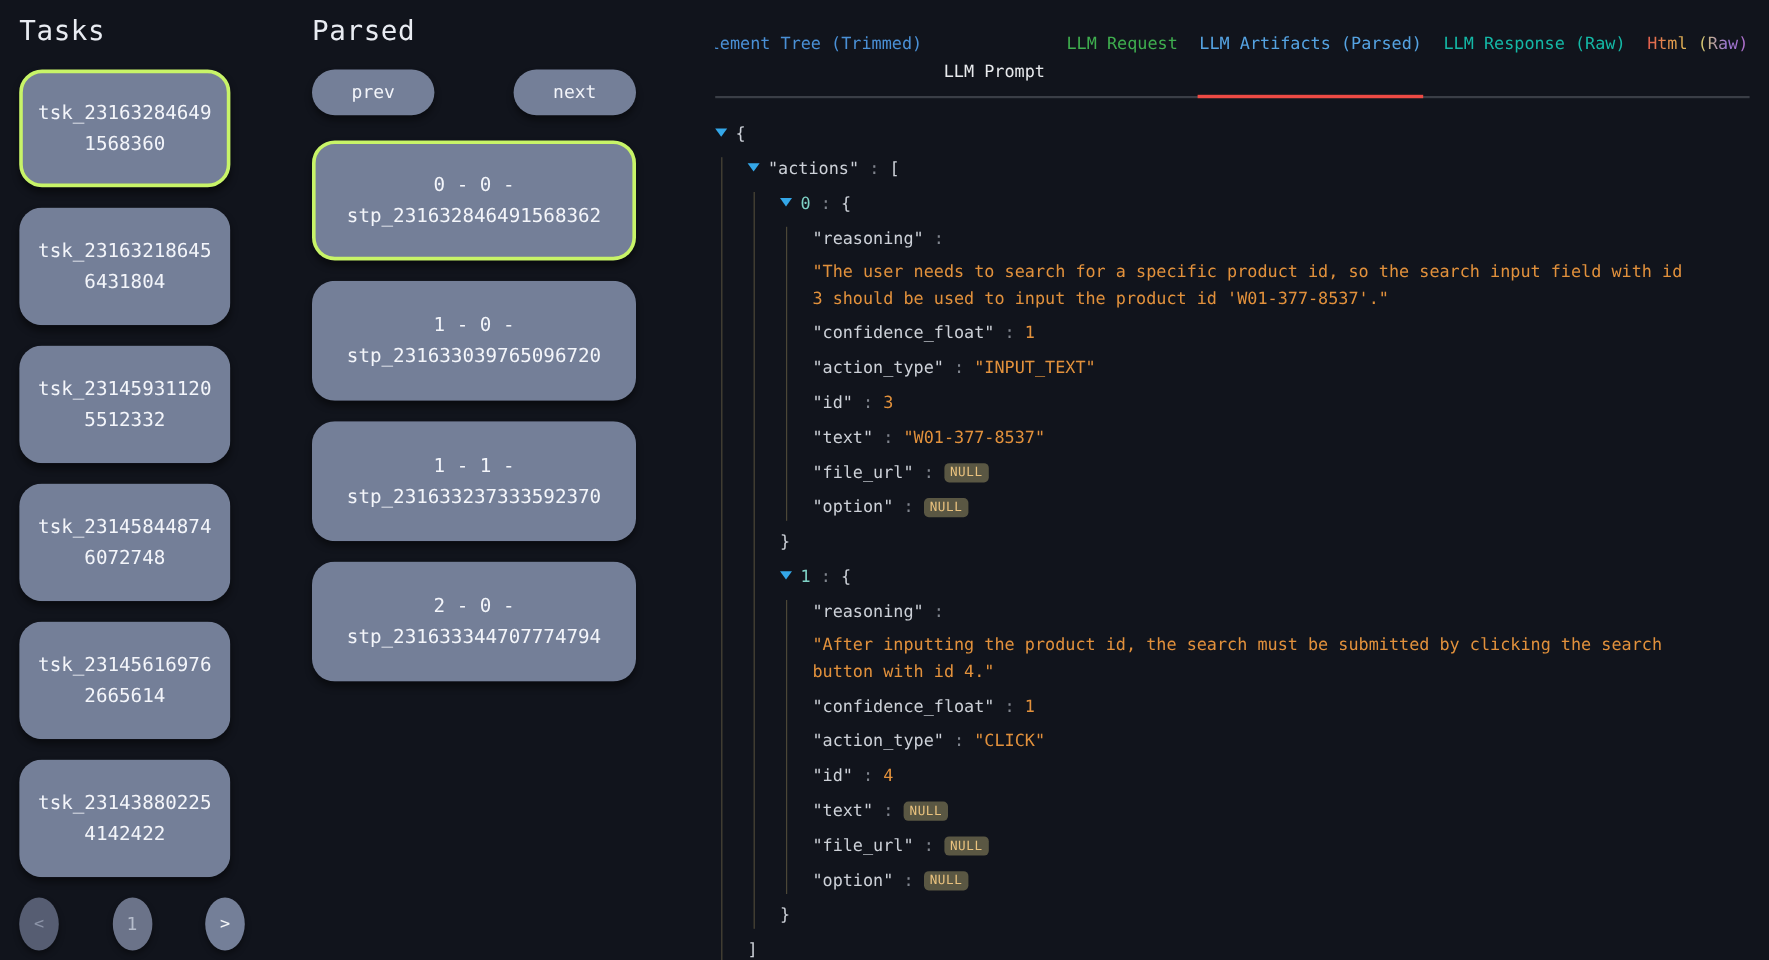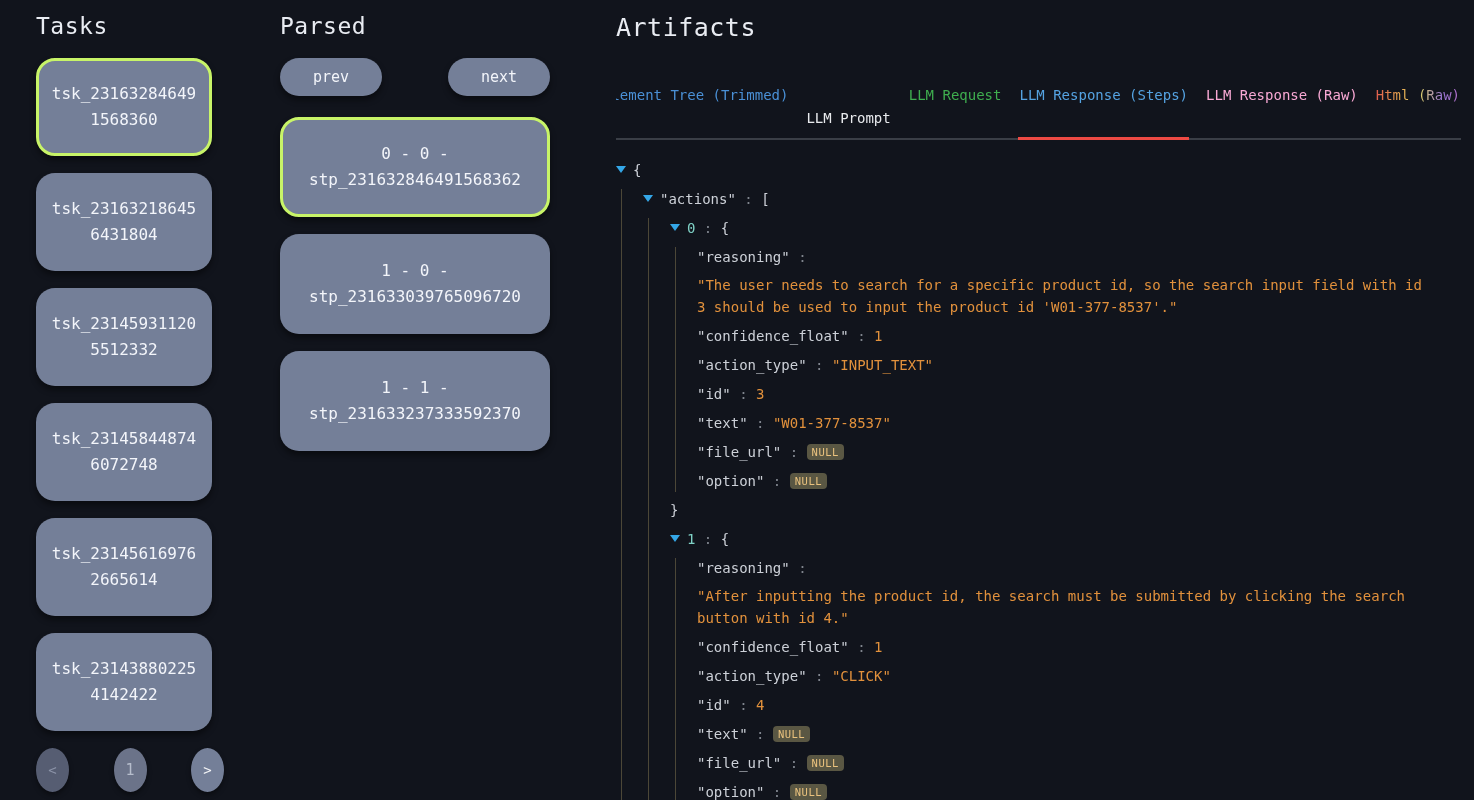--- a/index.html
+++ b/index.html
@@ -9,21 +9,21 @@
     background:#11141c;
     font-family:"DejaVu Sans Mono", monospace;
     color:#e8eaef;
   }
   .layout { display:flex; align-items:flex-start; }
   .col-title {
     font-size:23px; font-weight:500; letter-spacing:.5px;
     color:#e9ecf2; margin:13px 0 19px 0;
   }
   
-  #tasks-col { width:176px; margin-left:36px; flex:none; }
+  #tasks-col { width:176px; margin-left:16px; flex:none; }
   .task-btn {
     width:100%; margin-bottom:17px; padding:20px 12px;
     background:#747f98; border:3px solid transparent; border-radius:19px;
     color:#f3f5fa; font-family:inherit; font-size:16px; line-height:26px;
     text-align:center; overflow-wrap:anywhere; word-break:break-all;
     box-shadow:0 4px 6px rgba(0,0,0,.45); cursor:pointer; display:block;
   }
   .task-btn.active, .step-btn.active { border-color:#c8f468; }
   .pagination { width:188px; display:flex; justify-content:space-between; margin-top:16px; }
   .pg-btn {
@@ -116,32 +116,32 @@
   <div id="steps-col">
     <div class="col-title">Parsed</div>
     <div class="stepnav-row">
       <button class="nav-btn">prev</button>
       <button class="nav-btn">next</button>
     </div>
     <div id="step-list">
         <button class="step-btn active">0 - 0 - stp_231632846491568362</button>
         <button class="step-btn">1 - 0 - stp_231633039765096720</button>
         <button class="step-btn">1 - 1 - stp_231633237333592370</button>
+        <button class="step-btn">2 - 0 - stp_231633344707774794</button>
       </div>
   </div>
 
   <div id="artifacts-col">
-    <div class="col-title">Artifacts</div>
     <div class="tabs-clip">
       <div class="tabs" id="tab-strip">
           <button class="tab" style="color: rgb(74, 144, 214);">Element Tree (Trimmed)</button>
           <button class="tab" style="color: rgb(232, 234, 237); margin-top: 47px;">LLM Prompt</button>
           <button class="tab" style="color: rgb(63, 174, 79);">LLM Request</button>
-          <button class="tab active" style="color: rgb(85, 163, 226);">LLM Response (Steps)</button>
-          <button class="tab" style="color: #f9a8d4;">LLM Response (Raw)</button>
+          <button class="tab active" style="color: rgb(85, 163, 226);">LLM Artifacts (Parsed)</button>
+          <button class="tab" style="color: #14b8a6;">LLM Response (Raw)</button>
           <button class="tab grad" style="color: rgb(217, 138, 78);">Html (Raw)</button>
         </div>
     </div>
     <div id="json-tree">
         <div class="jline"><span class="arrow"></span><span class="brace">{</span></div>
         <div class="branch">
           <div class="jline"><span class="arrow"></span><span class="k">"actions"</span><span class="colon"> : </span><span class="brace">[</span></div>
           <div class="branch">
             <div class="jline"><span class="arrow"></span><span class="idx">0</span><span class="colon"> : </span><span class="brace">{</span></div>
             <div class="branch">

